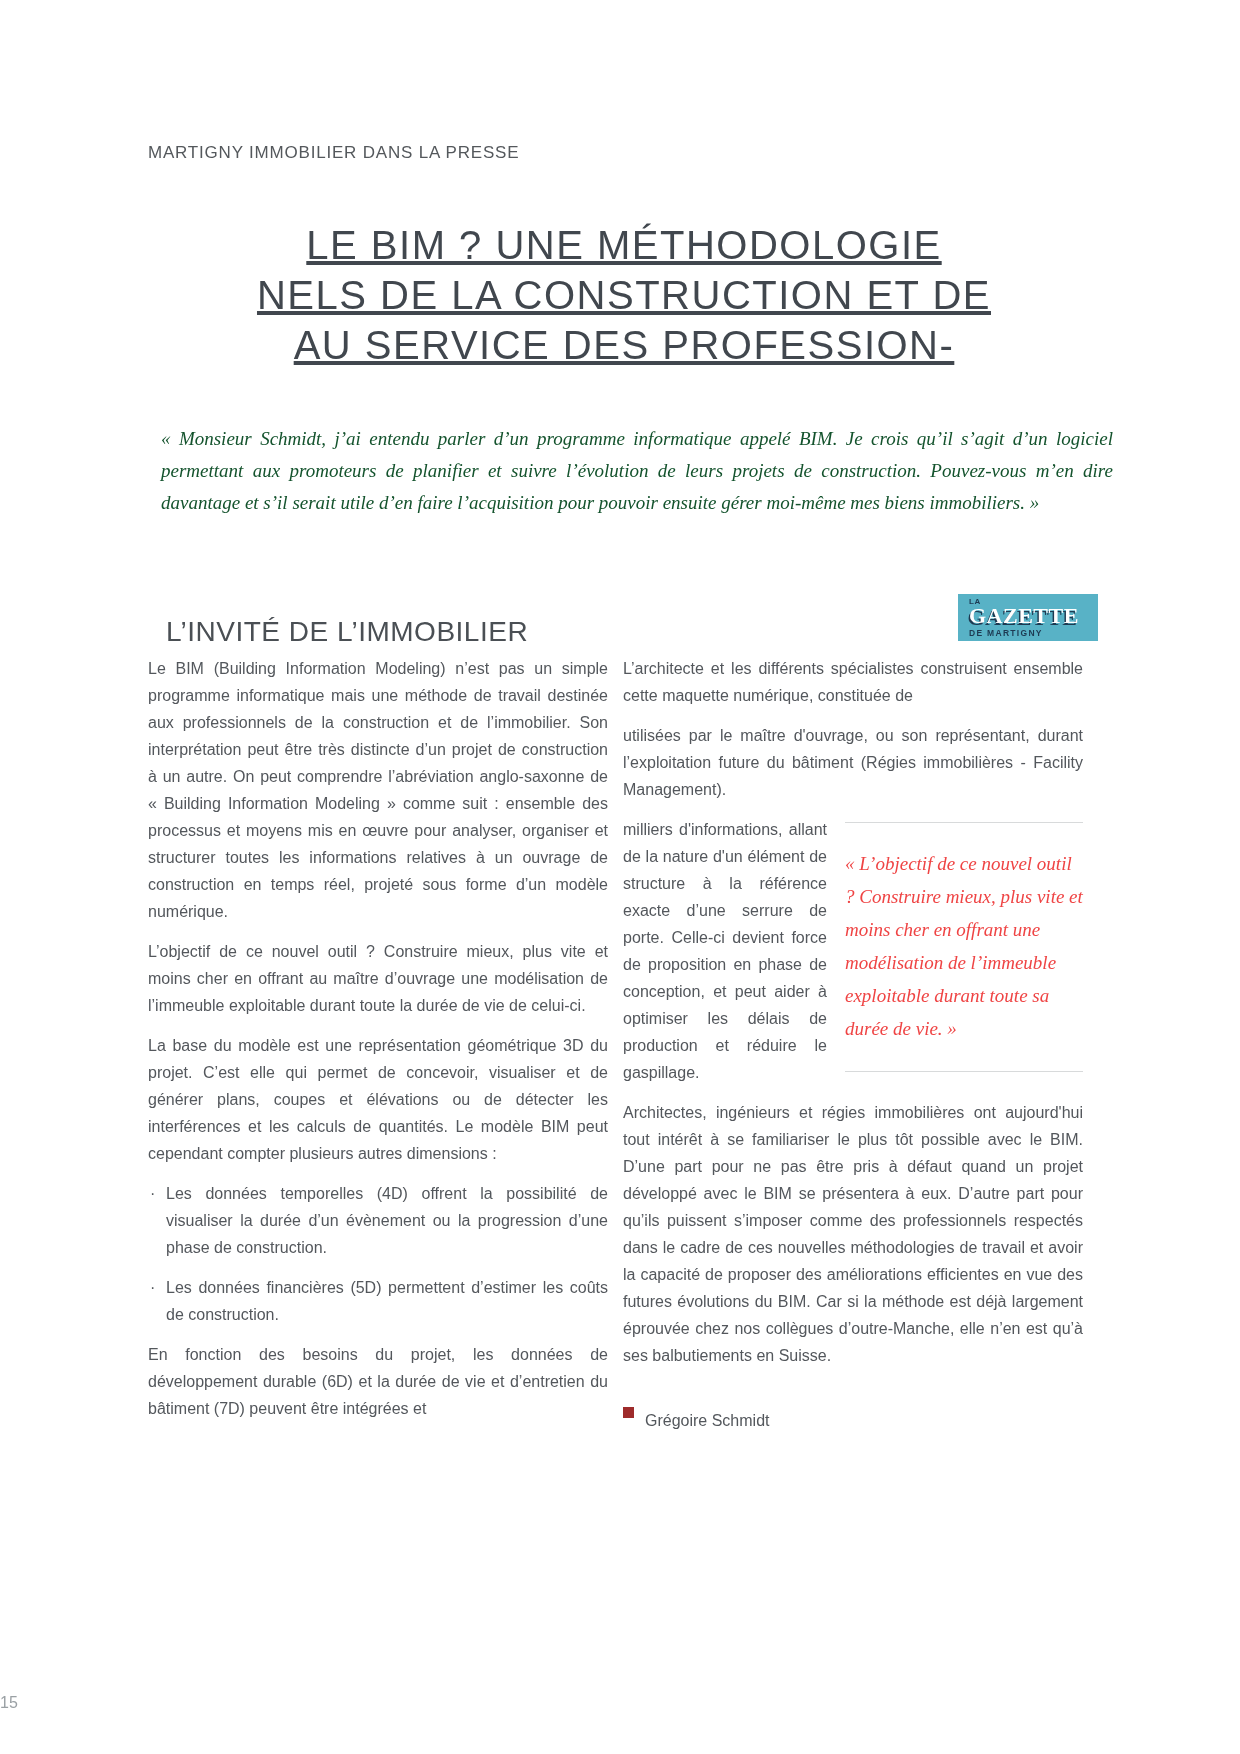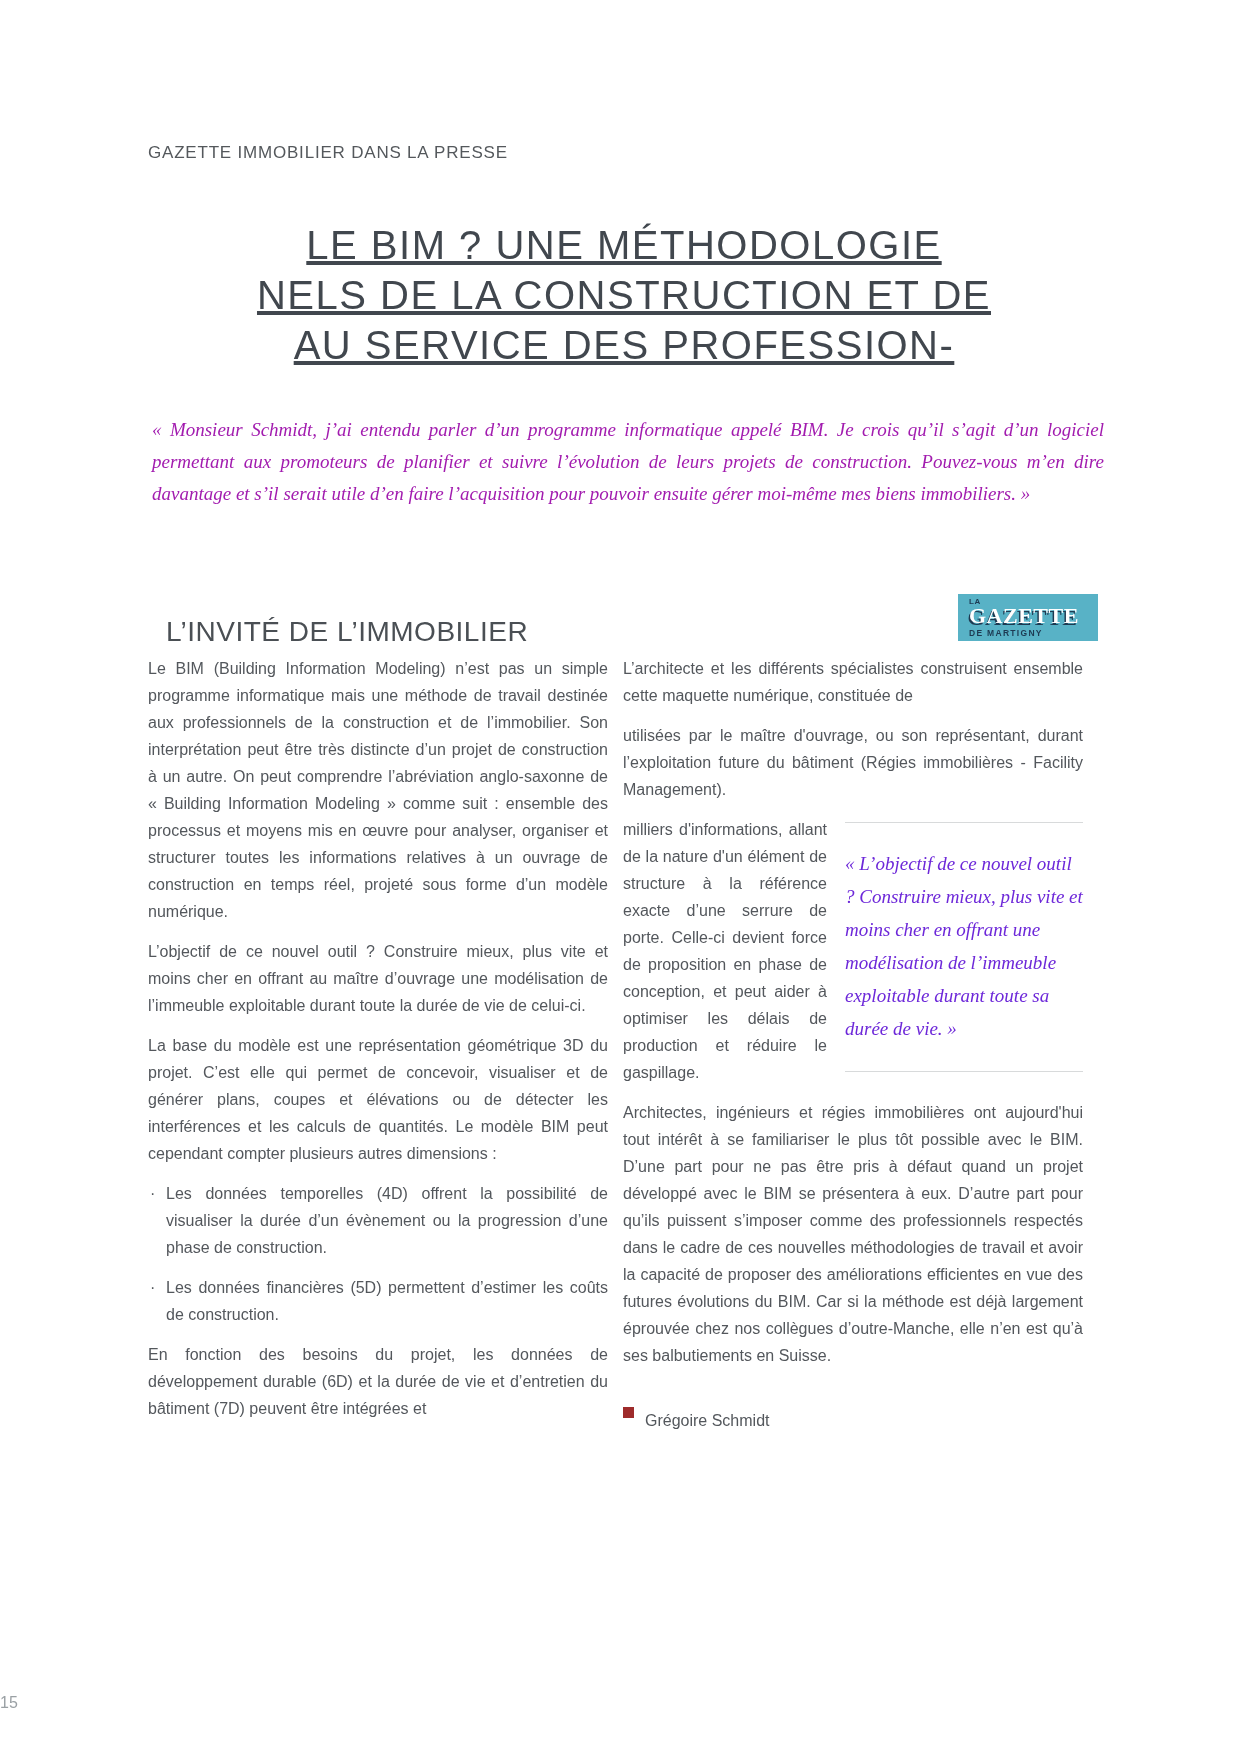--- a/index.html
+++ b/index.html
@@ -33,26 +33,26 @@
     letter-spacing: 1.5px;
     color: #41474e;
     text-decoration: underline;
   }
   .title .title-line { display: block; }
   .lede {
     position: absolute;
     left: 148px;
     top: 410px;
     width: 952px;
-    margin: 4px;
+    margin: 13px;
     font-family: "Liberation Serif", serif;
     font-style: italic;
     font-size: 19px;
     line-height: 32px;
-    color: #a21caf;
+    color: #14532d;
     text-align: justify;
   }
   .section-heading {
     position: absolute;
     left: 148px;
     top: 598px;
     margin: 18px;
     font-size: 28px;
     font-weight: 300;
     letter-spacing: 0.5px;
@@ -131,21 +131,21 @@
     float: right;
     width: 238px;
     margin: 6px 0 10px 18px;
     padding: 24px 0 26px 0;
     border-top: 1px solid #d8dadb;
     border-bottom: 1px solid #d8dadb;
     font-family: "Liberation Serif", serif;
     font-style: italic;
     font-size: 19px;
     line-height: 33px;
-    color: #6d28d9;
+    color: #ef4444;
     text-align: left;
   }
   .clearfix::after { content: ""; display: block; clear: both; }
   .byline {
     display: flex;
     gap: 11px;
     margin-top: 38px;
     text-align: left;
   }
   .byline-square {
@@ -162,21 +162,21 @@
     text-align: left;
     font-size: 16px;
     color: #9aa0a4;
   }
 </style>
 </head>
 <body>
 
 <div class="page">
 
-  <div class="header-label">GAZETTE IMMOBILIER DANS LA PRESSE</div>
+  <div class="header-label">MARTIGNY IMMOBILIER DANS LA PRESSE</div>
 
   <h1 class="title">
     <span class="title-line">LE BIM ? UNE MÉTHODOLOGIE</span>
     <span class="title-line">NELS DE LA CONSTRUCTION ET DE</span>
     <span class="title-line">AU SERVICE DES PROFESSION-</span>
   </h1>
 
   <p class="lede">« Monsieur Schmidt, j’ai entendu parler d’un programme informatique appelé BIM. Je crois qu’il s’agit d’un logiciel permettant aux promoteurs de planifier et suivre l’évolution de leurs projets de construction. Pouvez-vous m’en dire davantage et s’il serait utile d’en faire l’acquisition pour pouvoir ensuite gérer moi-même mes biens immobiliers. »</p>
 
   <h2 class="section-heading">L’INVITÉ DE L’IMMOBILIER</h2>

